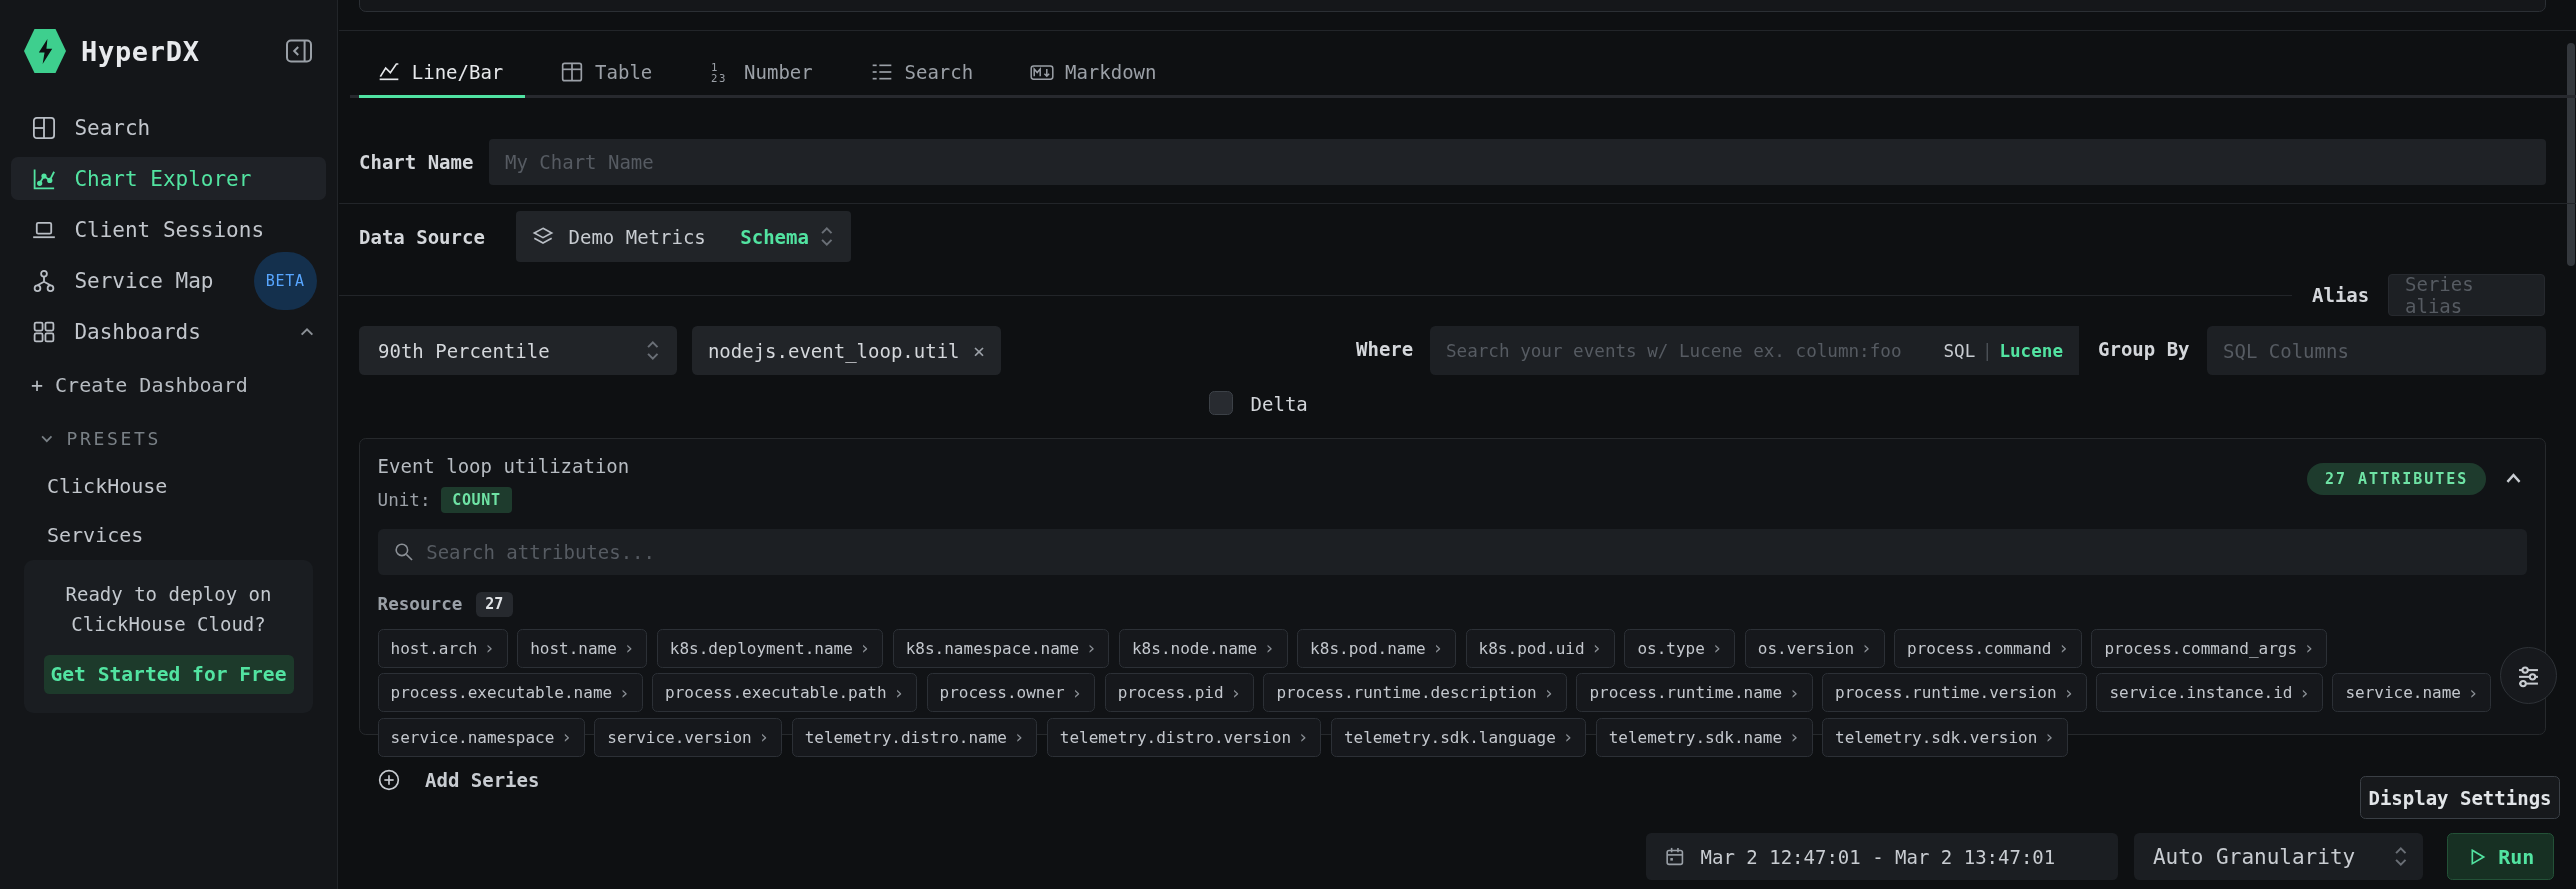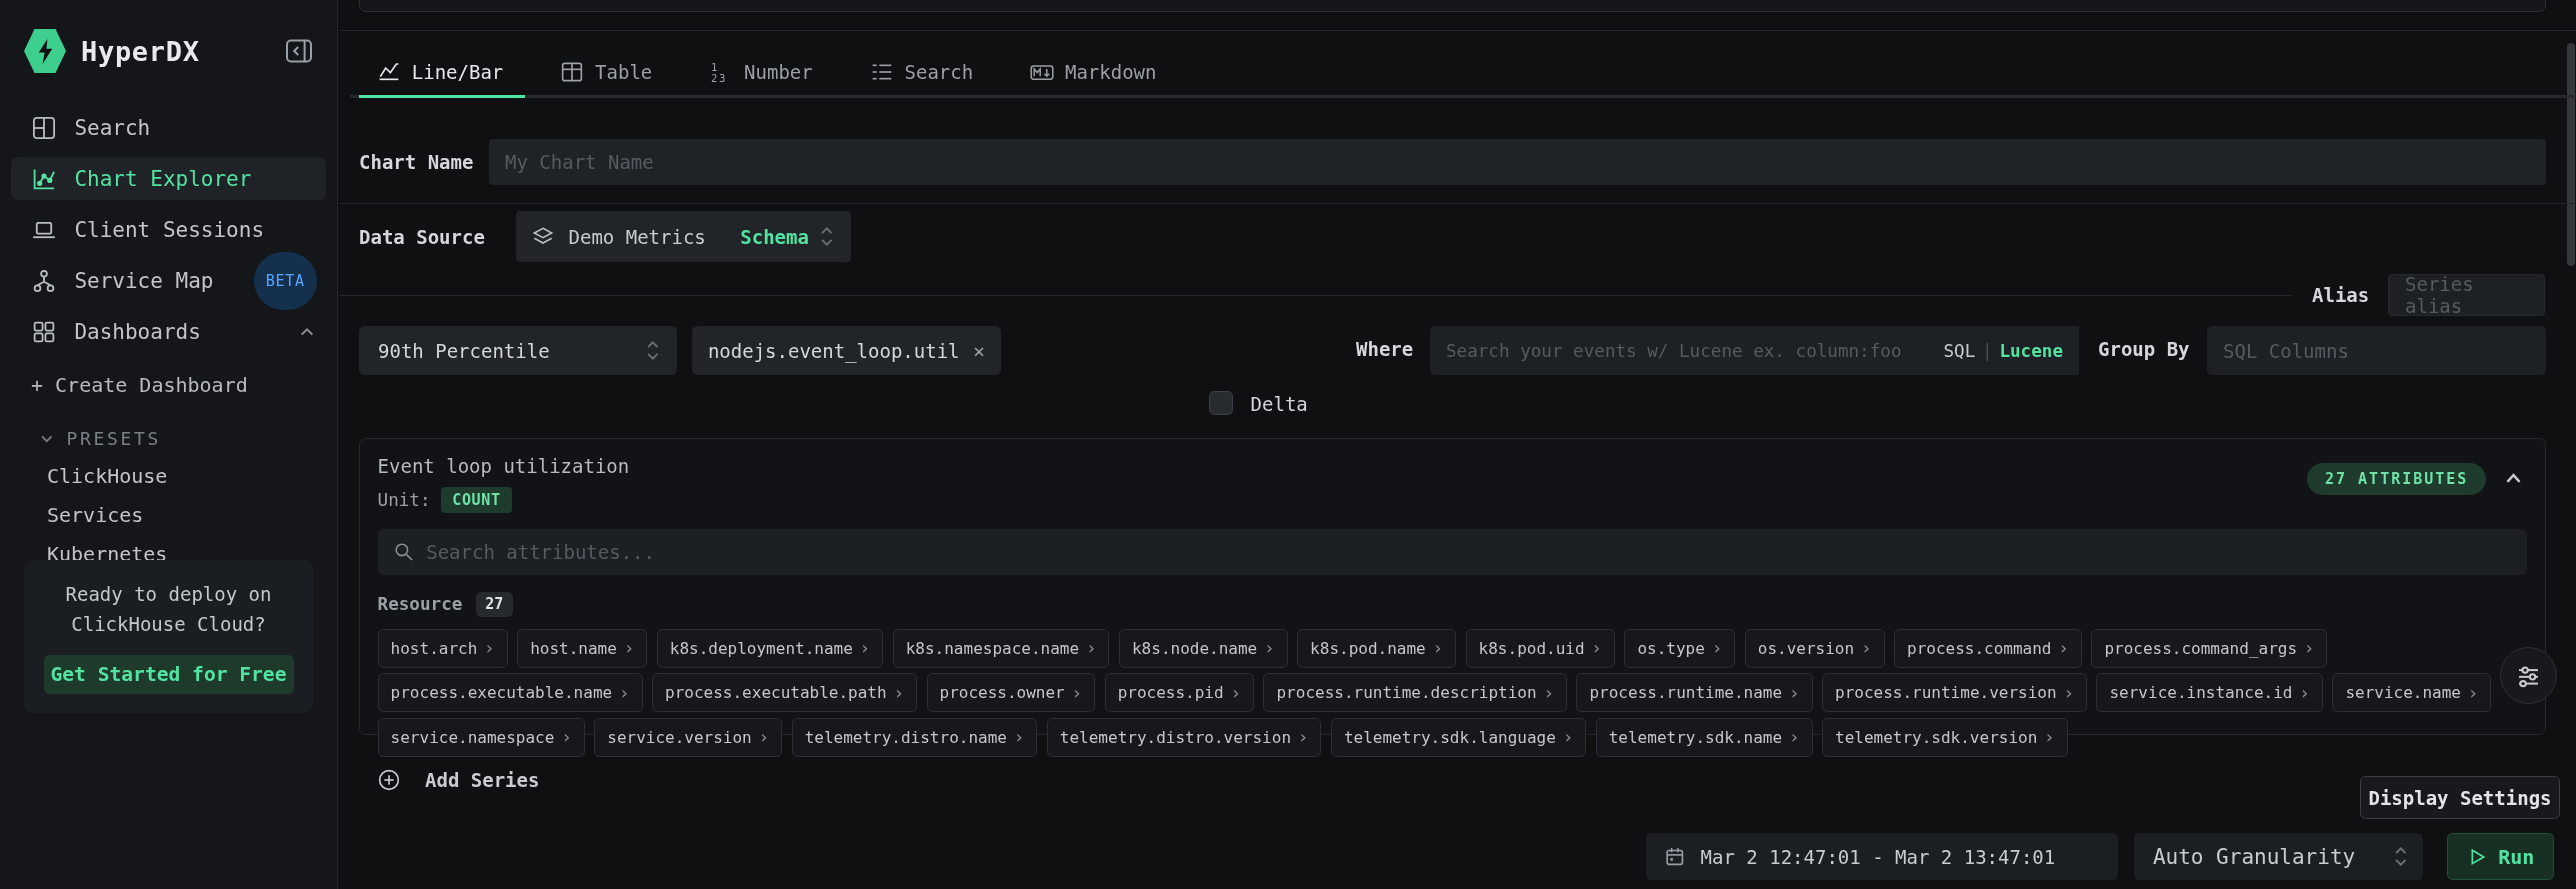--- a/index.html
+++ b/index.html
@@ -35,21 +35,21 @@
   .side-item.active .icn { color:#52e3a1; }
   .beta-badge {
     margin-left:auto; background:#14304d; color:#58a6ff; font-size:15px; font-weight:normal;
     padding:20px 12px; border-radius:675px; letter-spacing:0.7px;
   }
   .side-chevron { margin-left:auto; width:20px; height:20px; color:#8b9096; }
   .create-dash { margin:20px 0 0 31px; font-size:20px; color:#b7bcc2; cursor:pointer; }
   .presets-head { display:flex; align-items:center; gap:10.8px; margin:31px 0 0 38px; color:#798086;
     font-size:18px; letter-spacing:2.7px; cursor:pointer; }
   .presets-head .icn { width:17.6px; height:17.6px; }
-  .preset-item { margin-left:47px; margin-top:15px; font-size:20px; color:#c2c6cc; cursor:pointer; }
+  .preset-item { margin-left:47px; margin-top:25px; font-size:20px; color:#c2c6cc; cursor:pointer; }
   .promo-card {
     position:absolute; left:24px; right:24px; top:560px; background:#1a1d21; border-radius:9.5px;
     padding:19px 16px 19px; text-align:center;
   }
   .promo-text { font-size:19px; line-height:30px; color:#c3c8ce; padding:0 20px; }
   .promo-btn {
     margin:16px auto 0; width:250px; height:39px; background:#1d3a2b; border-radius:5.4px;
     color:#52e3a1; font-size:19.6px; font-weight:bold; display:flex; align-items:center; justify-content:center;
     cursor:pointer;
   }

